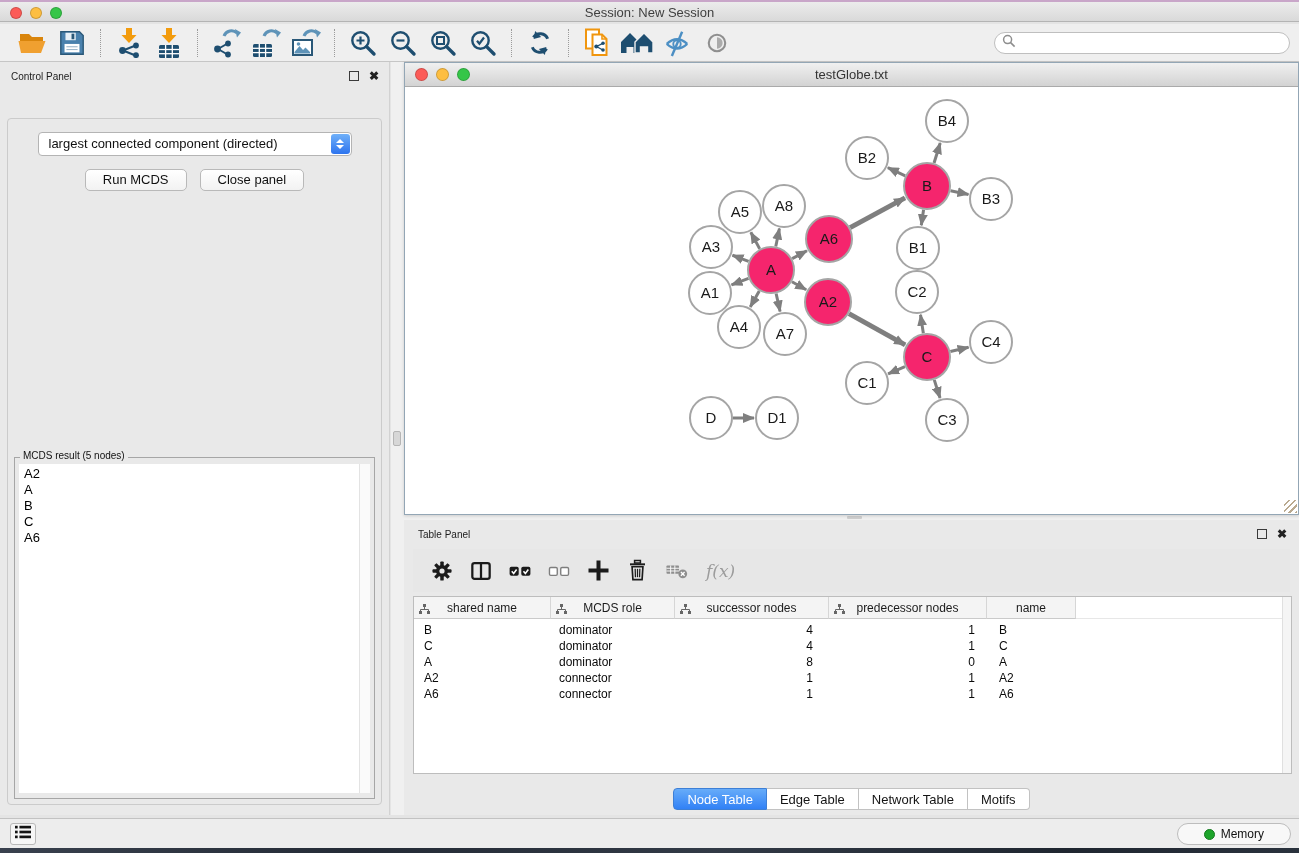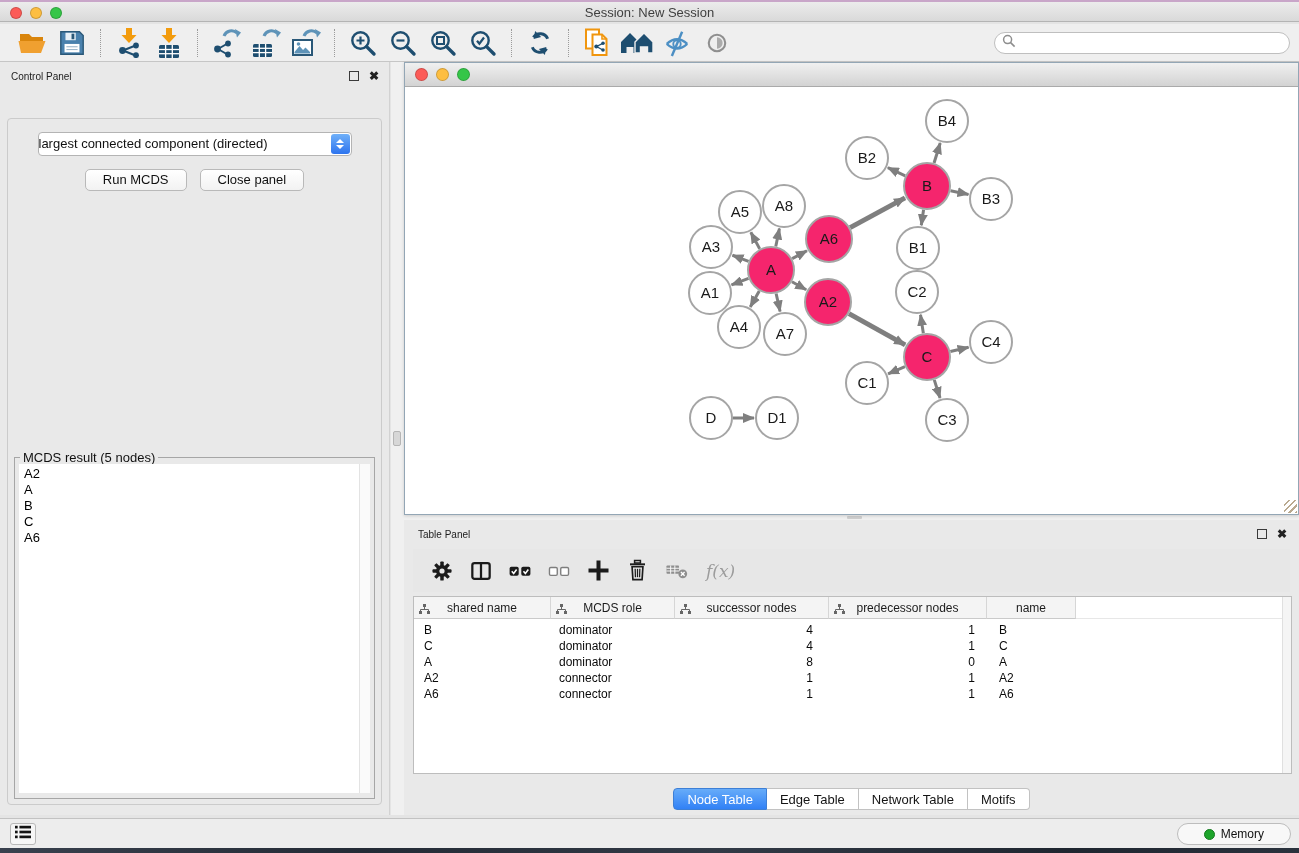--- a/index.html
+++ b/index.html
@@ -60,42 +60,42 @@
   .tab:last-child { border-radius:0 4px 4px 0; }
   .tab.active { background:linear-gradient(#67ACF9,#3181F6); color:#fff; border-color:#3D7FD6; }
   .cp-content {
     position:absolute; left:7px; right:7px; top:56px; bottom:10px;
     border:1px solid #CBCBCB; border-radius:4px; background:#E9E9E9;
   }
   .opt-label { text-align:center; margin-top:21px; font-size:13px; color:#111; }
   .dropdown {
     position:relative; margin:13px auto 0; width:314px; height:24px;
     background:#fff; border:1px solid #B4B4B4; border-radius:4px;
-    font-size:13px; color:#111; line-height:22px; padding-left:0;
+    font-size:13px; color:#111; line-height:22px; padding-left:10px;
   }
   .dd-stepper {
     position:absolute; right:1px; top:1px; bottom:1px; width:19px;
     background:linear-gradient(#6FB0F9,#2D74EF); border-radius:3px;
     display:flex; flex-direction:column; align-items:center; justify-content:center; gap:2px;
   }
   .dd-stepper i { width:0; height:0; border-left:4px solid transparent; border-right:4px solid transparent; }
   .dd-stepper .up { border-bottom:4.5px solid #fff; }
   .dd-stepper .dn { border-top:4.5px solid #fff; }
   .btn-row { display:flex; justify-content:center; gap:13px; margin-top:13px; }
   .push-btn {
     height:22px; line-height:20px; padding:0 17px; background:linear-gradient(#FFFFFF,#F2F2F2);
     border:1px solid #B9B9B9; border-radius:5px; font-size:13px; color:#111;
   }
   .result-fieldset {
     position:absolute; left:6px; right:6px; top:338px; bottom:5px;
     border:1px solid #A6A6A6;
   }
   .result-legend {
     position:absolute; left:5px; top:-8px; background:#E9E9E9; padding:0 3px;
-    font-size:13px; color:#111;
+    font-size:10px; color:#111;
   }
   .result-list {
     position:absolute; left:4px; right:4px; top:6px; bottom:5px; background:#fff;
     font-size:13px; color:#000; padding:2px 0 0 5px; overflow:hidden;
   }
   .result-item { height:16px; line-height:16px; }
   .result-scroll {
     position:absolute; right:0px; top:0px; bottom:0px; width:11px;
     background:#FAFAFA; border-left:1px solid #E3E3E3;
   }
@@ -390,20 +390,21 @@
     <span class="h-grip"></span>
   </div>
 
 <div class="network-window">
   <div class="nw-titlebar">
     <div class="lights small" style="top:5px;">
       <span class="light red"></span>
       <span class="light yellow"></span>
       <span class="light green"></span>
     </div>
+    <div class="title">testGlobe.txt</div>
   </div>
   <div class="nw-canvas">
     <svg id="graph-svg" width="893" height="427" viewBox="405 87 893 427">
         <defs>
           <marker id="arrow" markerUnits="userSpaceOnUse" markerWidth="12" markerHeight="10" refX="11" refY="5" orient="auto">
             <path d="M0 0 L12 5 L0 10 z" fill="#7F7F7F"></path>
           </marker>
         </defs>
         <line x1="759.6869454915068" y1="247.8336399518514" x2="750.841677237306" y2="231.28442837947574" stroke="#7F7F7F" stroke-width="3" marker-end="url(#arrow)"></line>
         <line x1="775.7774381829626" y1="245.48030433003072" x2="779.4216217413276" y2="227.53970835038723" stroke="#7F7F7F" stroke-width="3" marker-end="url(#arrow)"></line>

